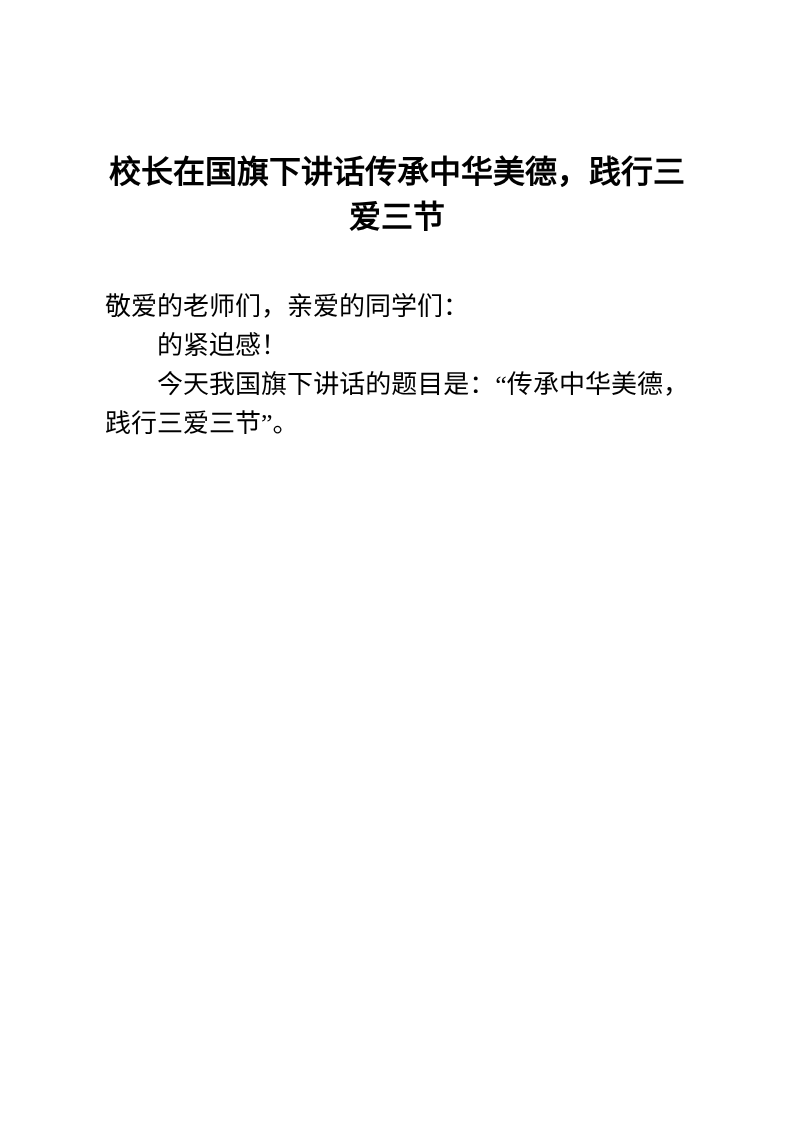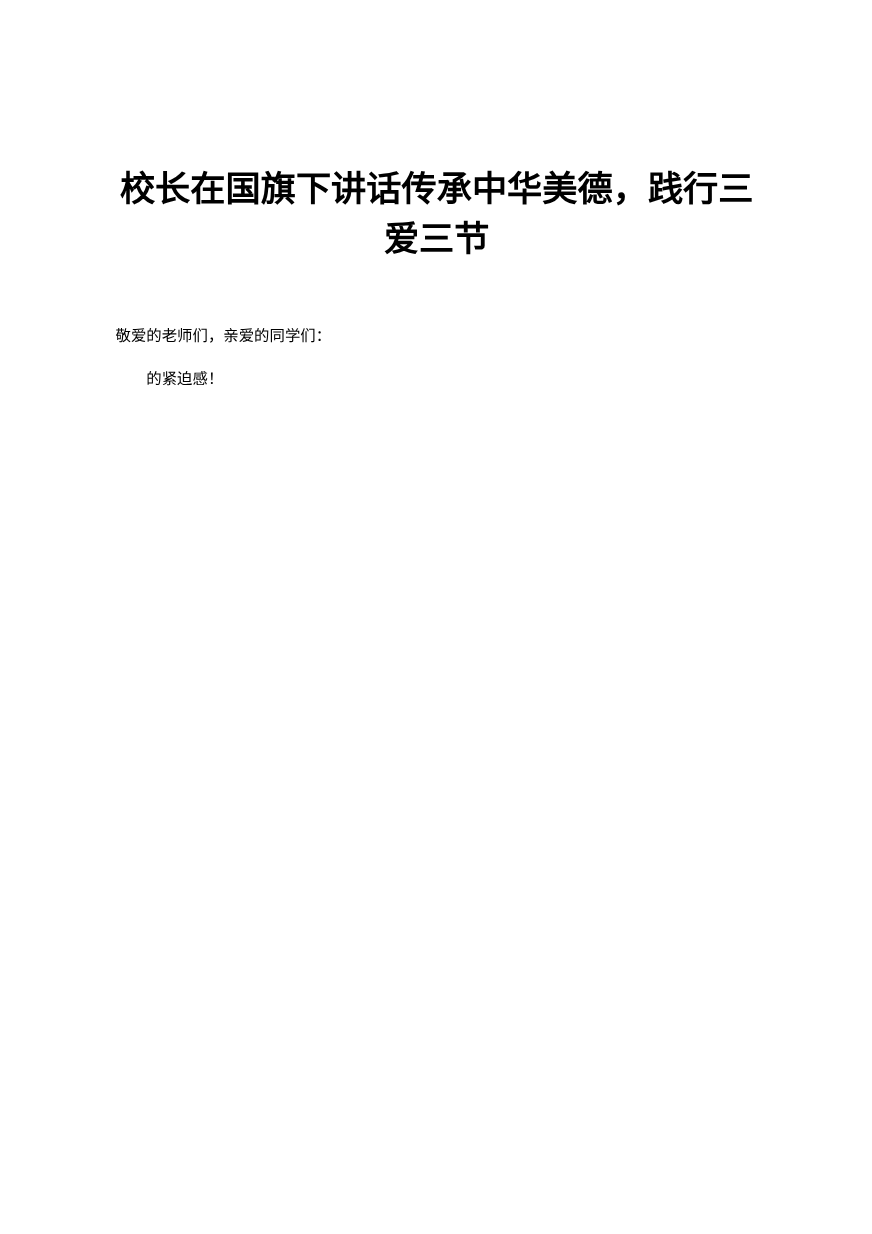--- a/index.html
+++ b/index.html
@@ -24,21 +24,21 @@
     font-family: "Liberation Serif", "DejaVu Serif", serif;
     font-weight: 700;
     font-size: 32px;
     line-height: 45px;
     text-align: center;
     color: #000000;
   }
   .doc-body {
     margin-top: 47px;
     font-family: "Liberation Serif", "DejaVu Serif", serif;
-    font-size: 14px;
+    font-size: 26px;
     line-height: 39px;
     color: #000000;
     text-align: justify;
   }
   .para {
     margin: 0;
     padding: 0;
     text-indent: 2em;
   }
   .para.no-indent {
@@ -46,14 +46,15 @@
   }
 </style>
 </head>
 <body>
 
 <div class="page">
   <h1 class="doc-title">校长在国旗下讲话传承中华美德，践行三爱三节</h1>
   <div class="doc-body">
     <p class="para no-indent">敬爱的老师们，亲爱的同学们：</p>
     <p class="para">的紧迫感！</p>
+    <p class="para">今天我国旗下讲话的题目是：“传承中华美德，践行三爱三节”。</p>
   </div>
 </div>
 
 </body></html>

